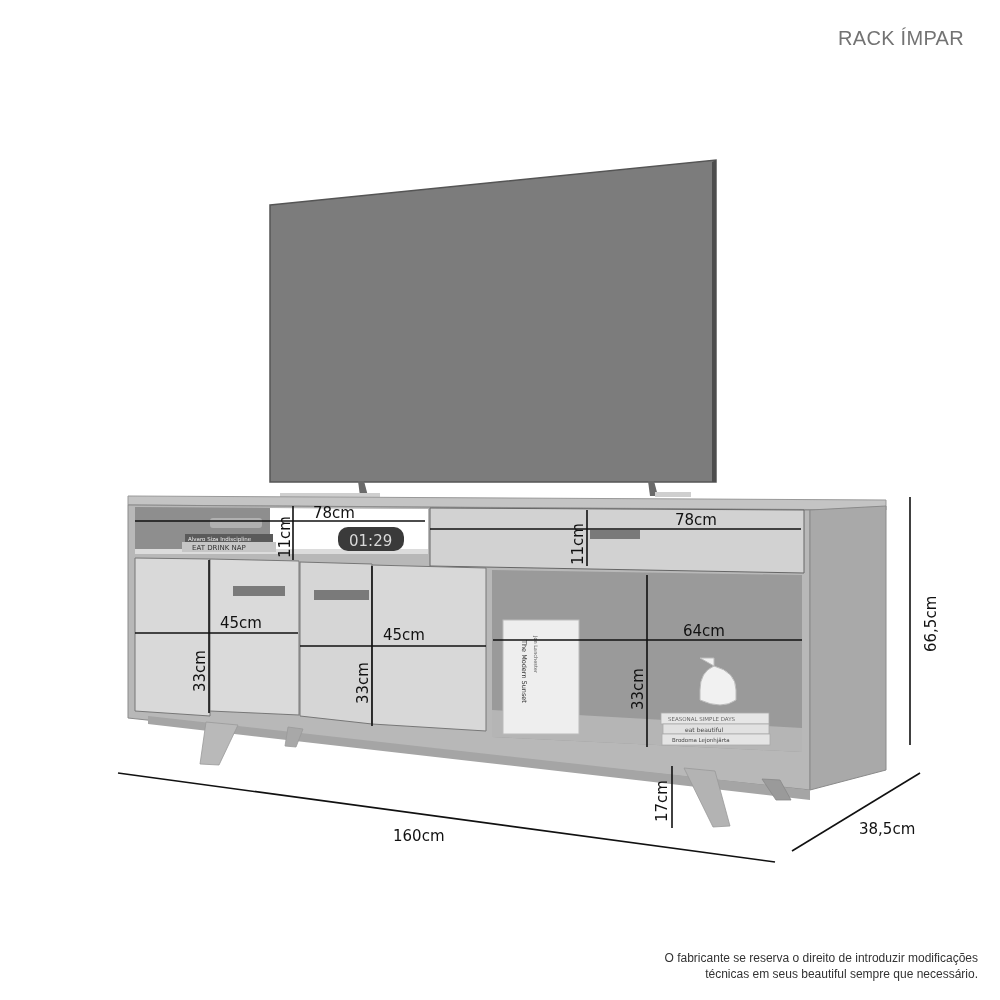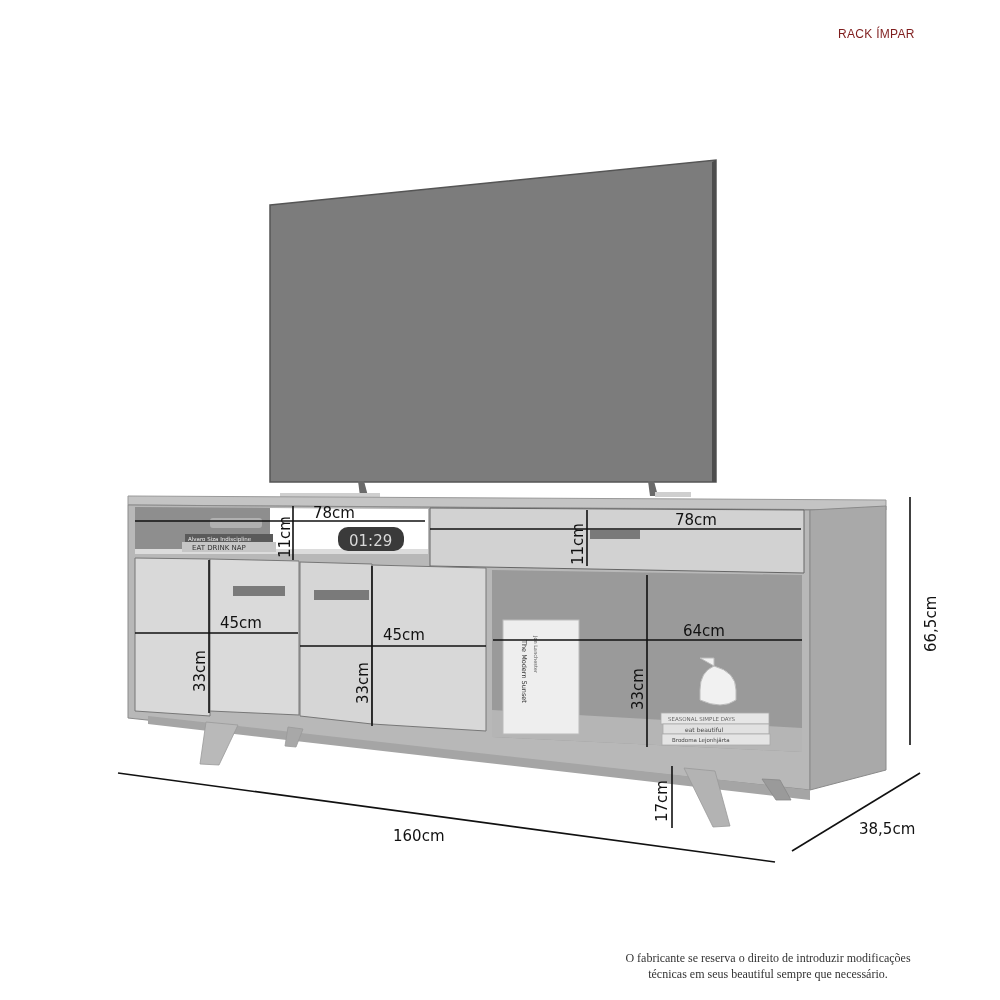--- a/index.html
+++ b/index.html
@@ -1,20 +1,20 @@
 <!DOCTYPE html>
 <html><head>
 <meta charset="utf-8">
 <style>
   html, body { margin:0; padding:0; background:#ffffff; }
   body { width:1000px; height:1000px; position:relative; overflow:hidden;
          font-family: "Liberation Sans", "DejaVu Sans", sans-serif; color:#1a1a1a; }
-  .title { position:absolute; left:838px; top:27px; font-size:12px; letter-spacing:0.3px; color:#7f1d1d; }
-  .disclaimer { position:absolute; right:22px; top:950px; width:420px; text-align:center;
-                font-size:12px; line-height:16px; color:#333;font-family:Liberation Serif, serif; }
+  .title { position:absolute; left:838px; top:27px; font-size:20px; letter-spacing:0.3px; color:#737373; }
+  .disclaimer { position:absolute; right:22px; top:950px; width:420px; text-align:right;
+                font-size:12px; line-height:16px; color:#333; }
   svg.scene { position:absolute; left:0; top:0; }
   .dim { font-family:"DejaVu Sans", sans-serif; font-size:15px; fill:#111; }
   .small { font-family:"DejaVu Sans", sans-serif; }
 </style>
 </head>
 <body>
 
 <div class="title">RACK ÍMPAR</div>
 
 <svg class="scene" width="1000" height="1000" viewBox="0 0 1000 1000">

